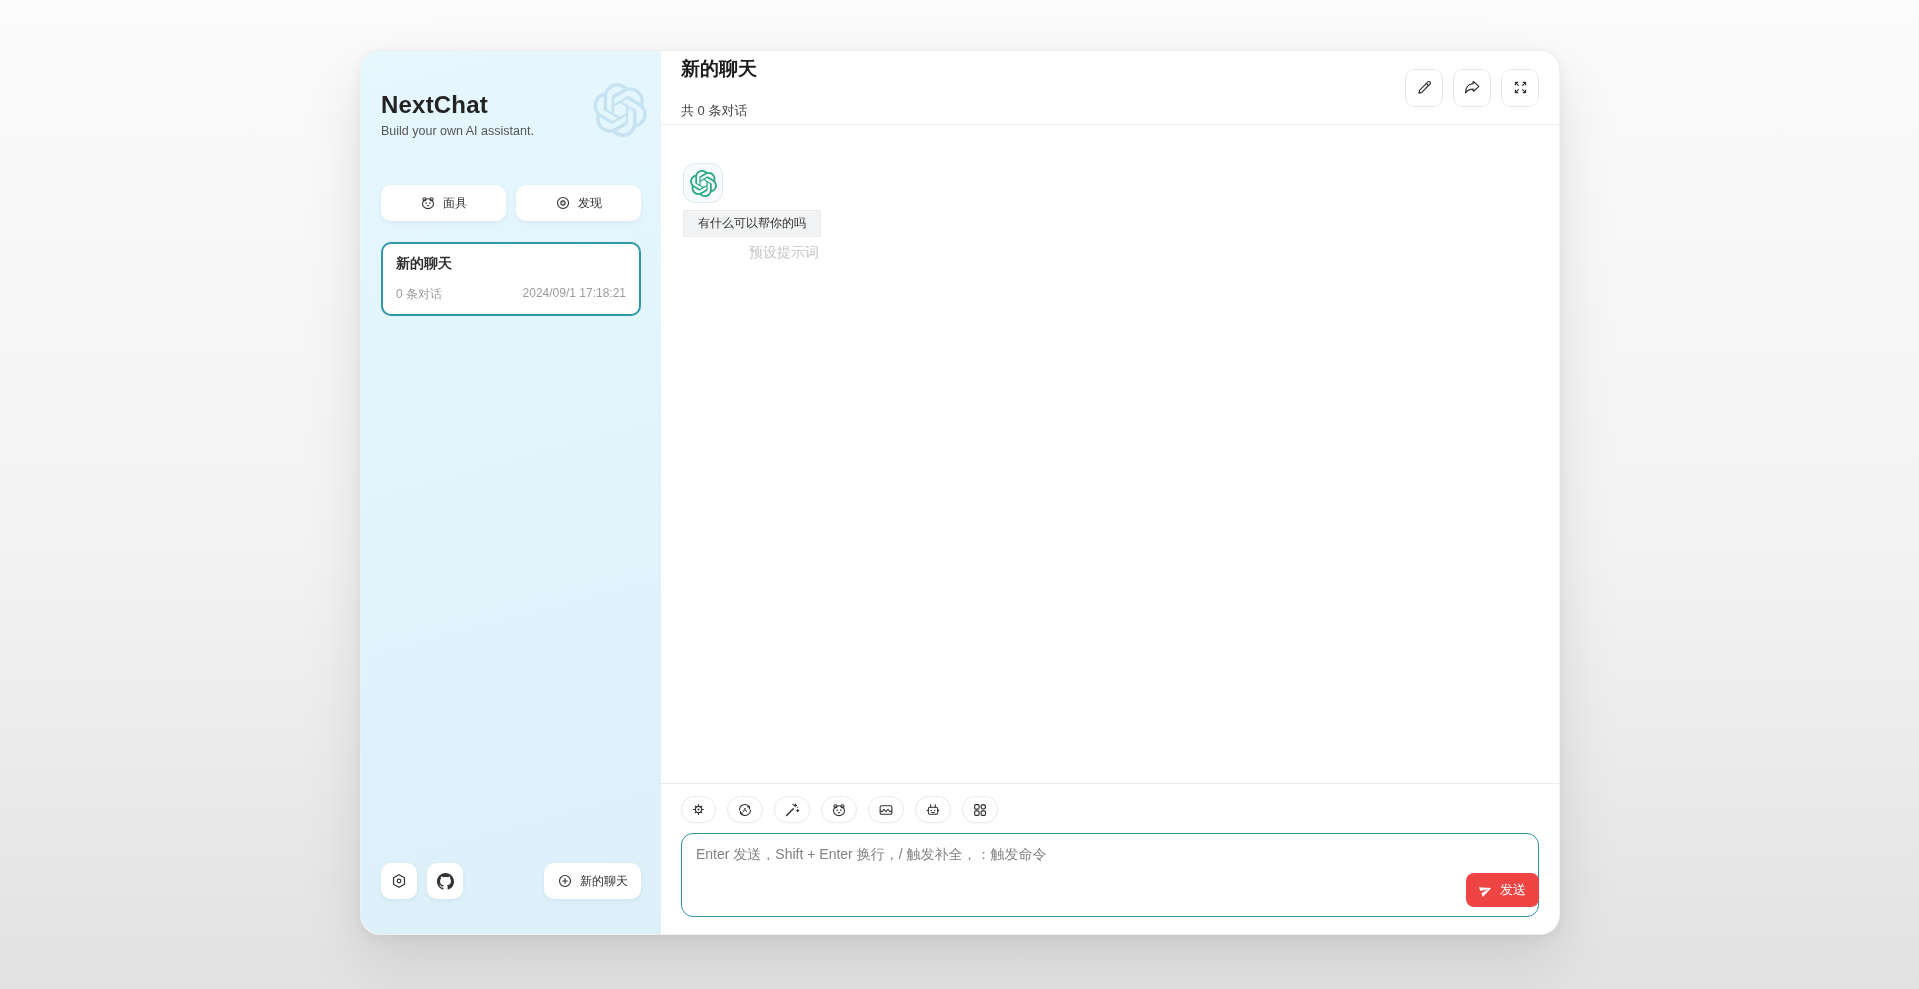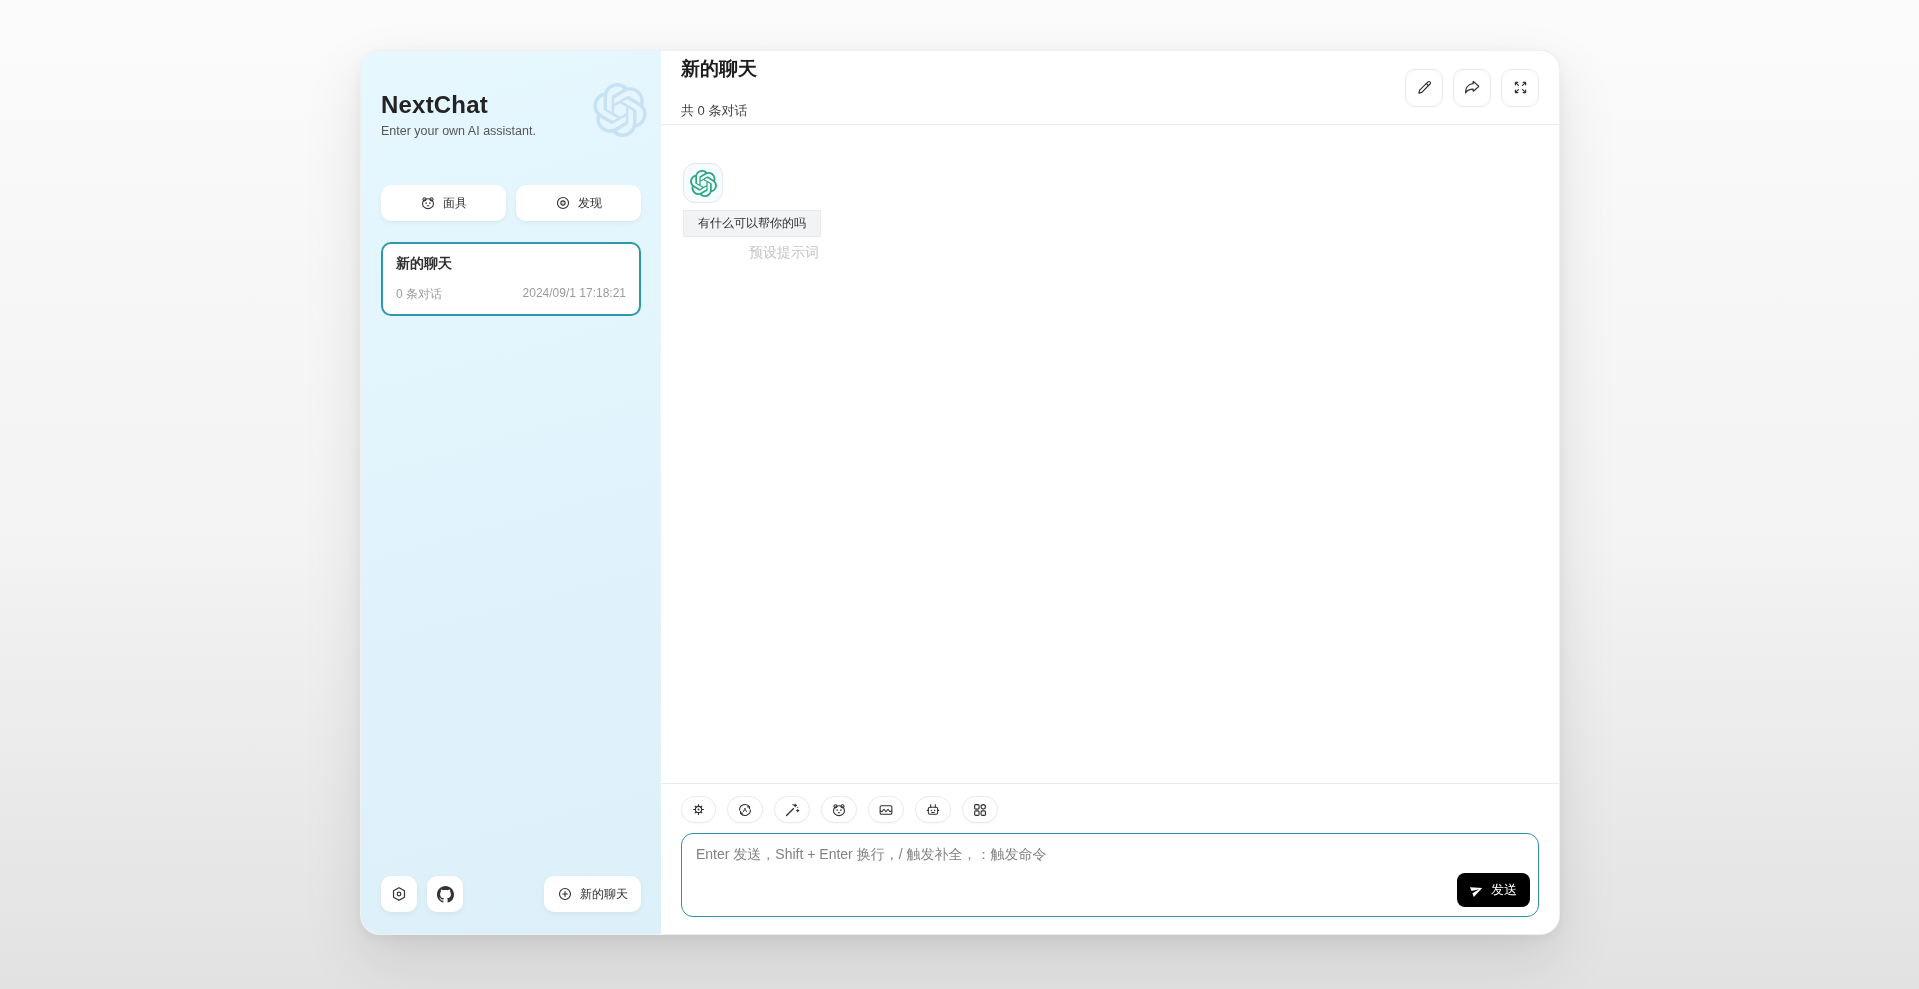--- a/index.html
+++ b/index.html
@@ -12,21 +12,21 @@
   .app {
     position:absolute; left:360px; top:50px; width:1200px; height:885px;
     background:#fff; border-radius:20px; display:flex; overflow:hidden;
     border:1px solid rgba(0,0,0,0.06);
     box-shadow:0 25px 60px rgba(0,0,0,0.10), 0 4px 14px rgba(0,0,0,0.05);
   }
   
   .sidebar {
     width:300px; flex:0 0 300px; position:relative;
     background:linear-gradient(165deg,#e6f7fe 0%,#dcf0fa 100%);
-    padding:40px 20px 22px 20px; display:flex; flex-direction:column;
+    padding:40px 20px 35px 20px; display:flex; flex-direction:column;
   }
   .sb-title { font-size:24px; font-weight:bold; color:#232323; letter-spacing:0.2px; }
   .sb-subtitle { font-size:12.5px; color:#565656; margin-top:5px; }
   .sb-logo { position:absolute; top:32px; right:14px; width:54px; height:54px; }
   .sb-logo svg { width:54px; height:54px; fill:#c7e2f2; }
   .sb-actions { display:flex; gap:10px; margin-top:27px; }
   .sb-action-btn {
     flex:1; height:36px; background:#fff; border:none; border-radius:10px;
     display:flex; align-items:center; justify-content:center; gap:7px;
     font-size:12px; color:#303030; cursor:pointer;
@@ -91,22 +91,22 @@
     box-shadow:0 1px 2px rgba(0,0,0,0.03);
   }
   .input-wrap { position:relative; margin-top:10px; }
   .chat-textarea {
     width:100%; height:84px; resize:none; outline:none;
     border:1.5px solid #2f8fa6; border-radius:12px; padding:12px 14px;
     font-size:14px; color:#333; font-family:inherit; background:#fff;
   }
   .chat-textarea::placeholder { color:#828282; }
   .send-btn {
-    position:absolute; right:9px; bottom:14px; height:34px;
-    background:#000000; color:#fff; border:none; border-radius:8px;
+    position:absolute; right:0; bottom:14px; height:34px;
+    background:#ef4444; color:#fff; border:none; border-radius:8px;
     display:flex; align-items:center; gap:7px; padding:0 13px;
     font-size:13px; cursor:pointer; font-family:inherit;
   }
   svg.ic { display:block; }
   .hidden-defs { position:absolute; width:0; height:0; overflow:hidden; }
 </style>
 </head>
 <body>
 
 <svg class="hidden-defs" aria-hidden="true">
@@ -134,21 +134,21 @@
 
 <div class="app">
 
   <aside class="sidebar">
     <span class="sb-logo">
       <svg class="ic">
           <use href="#openai"></use>
         </svg>
     </span>
     <div class="sb-title">NextChat</div>
-    <div class="sb-subtitle">Enter your own AI assistant.</div>
+    <div class="sb-subtitle">Build your own AI assistant.</div>
 
     <div class="sb-actions">
       <button class="sb-action-btn">
         <span>
           <svg class="ic" width="16" height="16" color="#303030">
               <use href="#mask" width="16" height="16"></use>
             </svg>
         </span>
         <span>面具</span>
       </button>

